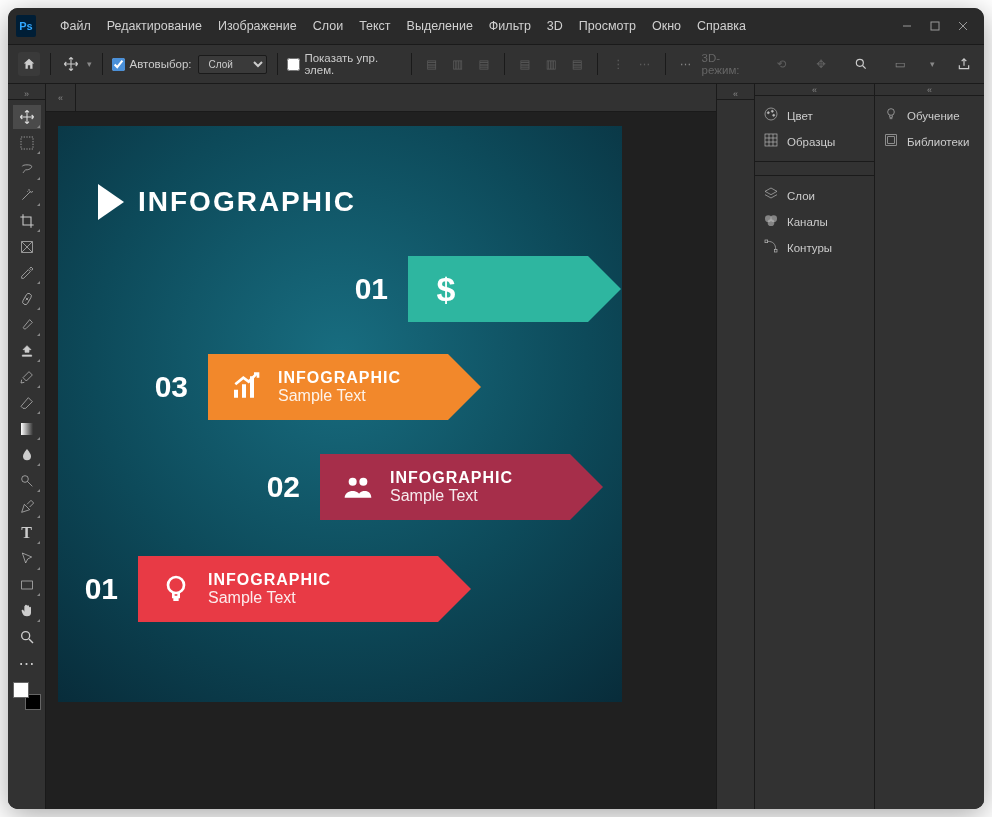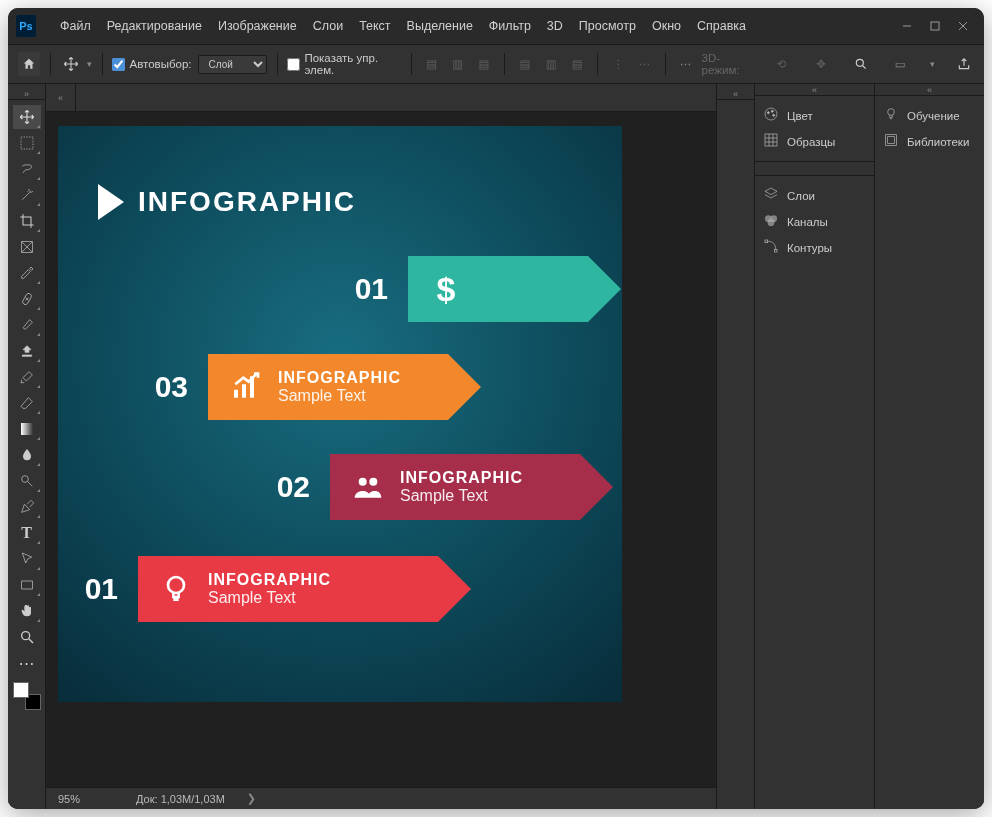--- a/index.html
+++ b/index.html
@@ -338,21 +338,21 @@
                       <path d="M4 10l6-5 4 3 6-6" stroke="#fff" fill="none" stroke-width="2"></path>
                       <path d="M18 2h3v3" stroke="#fff" fill="none" stroke-width="2"></path>
                     </svg>
                   </div>
                   <div>
                     <div class="t1">INFOGRAPHIC</div>
                     <div class="t2">Sample Text</div>
                   </div>
                 </div>
               </div>
-              <div class="ribbon maroon" style="left: 192px; top: 328px;">
+              <div class="ribbon maroon" style="left: 182px; top: 328px;">
                 <div class="num">02</div>
                 <div class="bar" style="width: 250px;">
                   <div class="ico">
                     <svg width="32" height="32" viewBox="0 0 24 24" fill="#fff">
                       <circle cx="8" cy="8" r="3"></circle>
                       <circle cx="16" cy="8" r="3"></circle>
                       <path d="M2 20c0-3 3-5 6-5s6 2 6 5M12 20c0-3 2-5 5-5s5 2 5 5"></path>
                     </svg>
                   </div>
                   <div>
@@ -372,25 +372,20 @@
                   </div>
                   <div>
                     <div class="t1">INFOGRAPHIC</div>
                     <div class="t2">Sample Text</div>
                   </div>
                 </div>
               </div>
             </div>
         </div>
       </div>
-      <div class="statusbar">
-        <span class="zoom">95%</span>
-        <span><span>Док:</span> <span>1,03M/1,03M</span></span>
-        <span class="chev">❯</span>
-      </div>
     </div>
 
     <div class="right-dock">
       <div class="expand">«</div>
     </div>
 
     <div class="panel-group">
       <div class="expand">«</div>
       <div id="pg1">
           <div class="panel-item">

